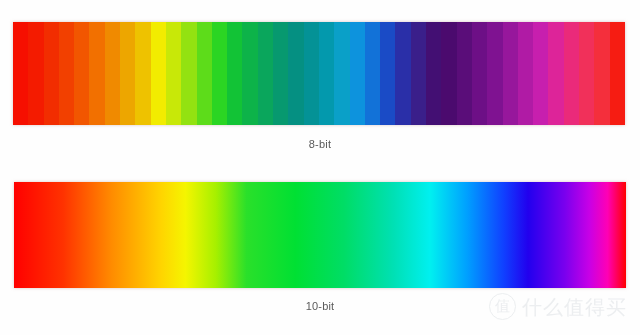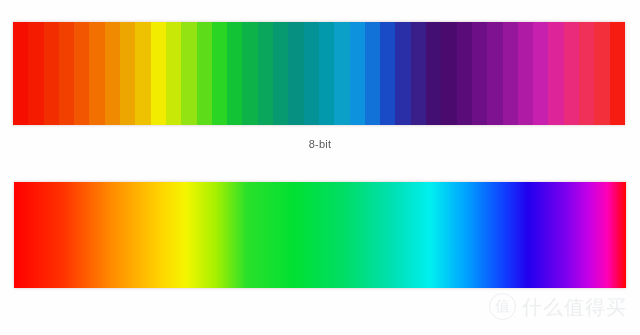--- a/index.html
+++ b/index.html
@@ -153,19 +153,20 @@
         <i style="background: rgb(246, 28, 18);"></i>
       </div>
   </div>
 
   <div class="caption caption-8bit">8-bit</div>
 
   <div class="panel panel-10bit">
     <div class="smooth" id="smooth-10bit" style="background: linear-gradient(to right, rgb(255, 0, 0) 0%, rgb(255, 50, 0) 8%, rgb(255, 140, 0) 16%, rgb(255, 212, 0) 24%, rgb(245, 245, 0) 28%, rgb(166, 240, 0) 33%, rgb(42, 224, 42) 38%, rgb(0, 224, 51) 46%, rgb(0, 221, 102) 54%, rgb(0, 224, 180) 62%, rgb(0, 240, 240) 68%, rgb(0, 160, 255) 74%, rgb(16, 64, 255) 80%, rgb(34, 0, 238) 84%, rgb(122, 0, 238) 90%, rgb(200, 0, 230) 94%, rgb(255, 0, 180) 97%, rgb(255, 0, 0) 100%);"></div>
   </div>
 
+  <div class="caption caption-10bit">10-bit</div>
 
   <div class="watermark">
     <span class="mark-badge">值</span>
     <span class="mark-text">什么值得买</span>
   </div>
 
 </div>
 
 </body></html>

